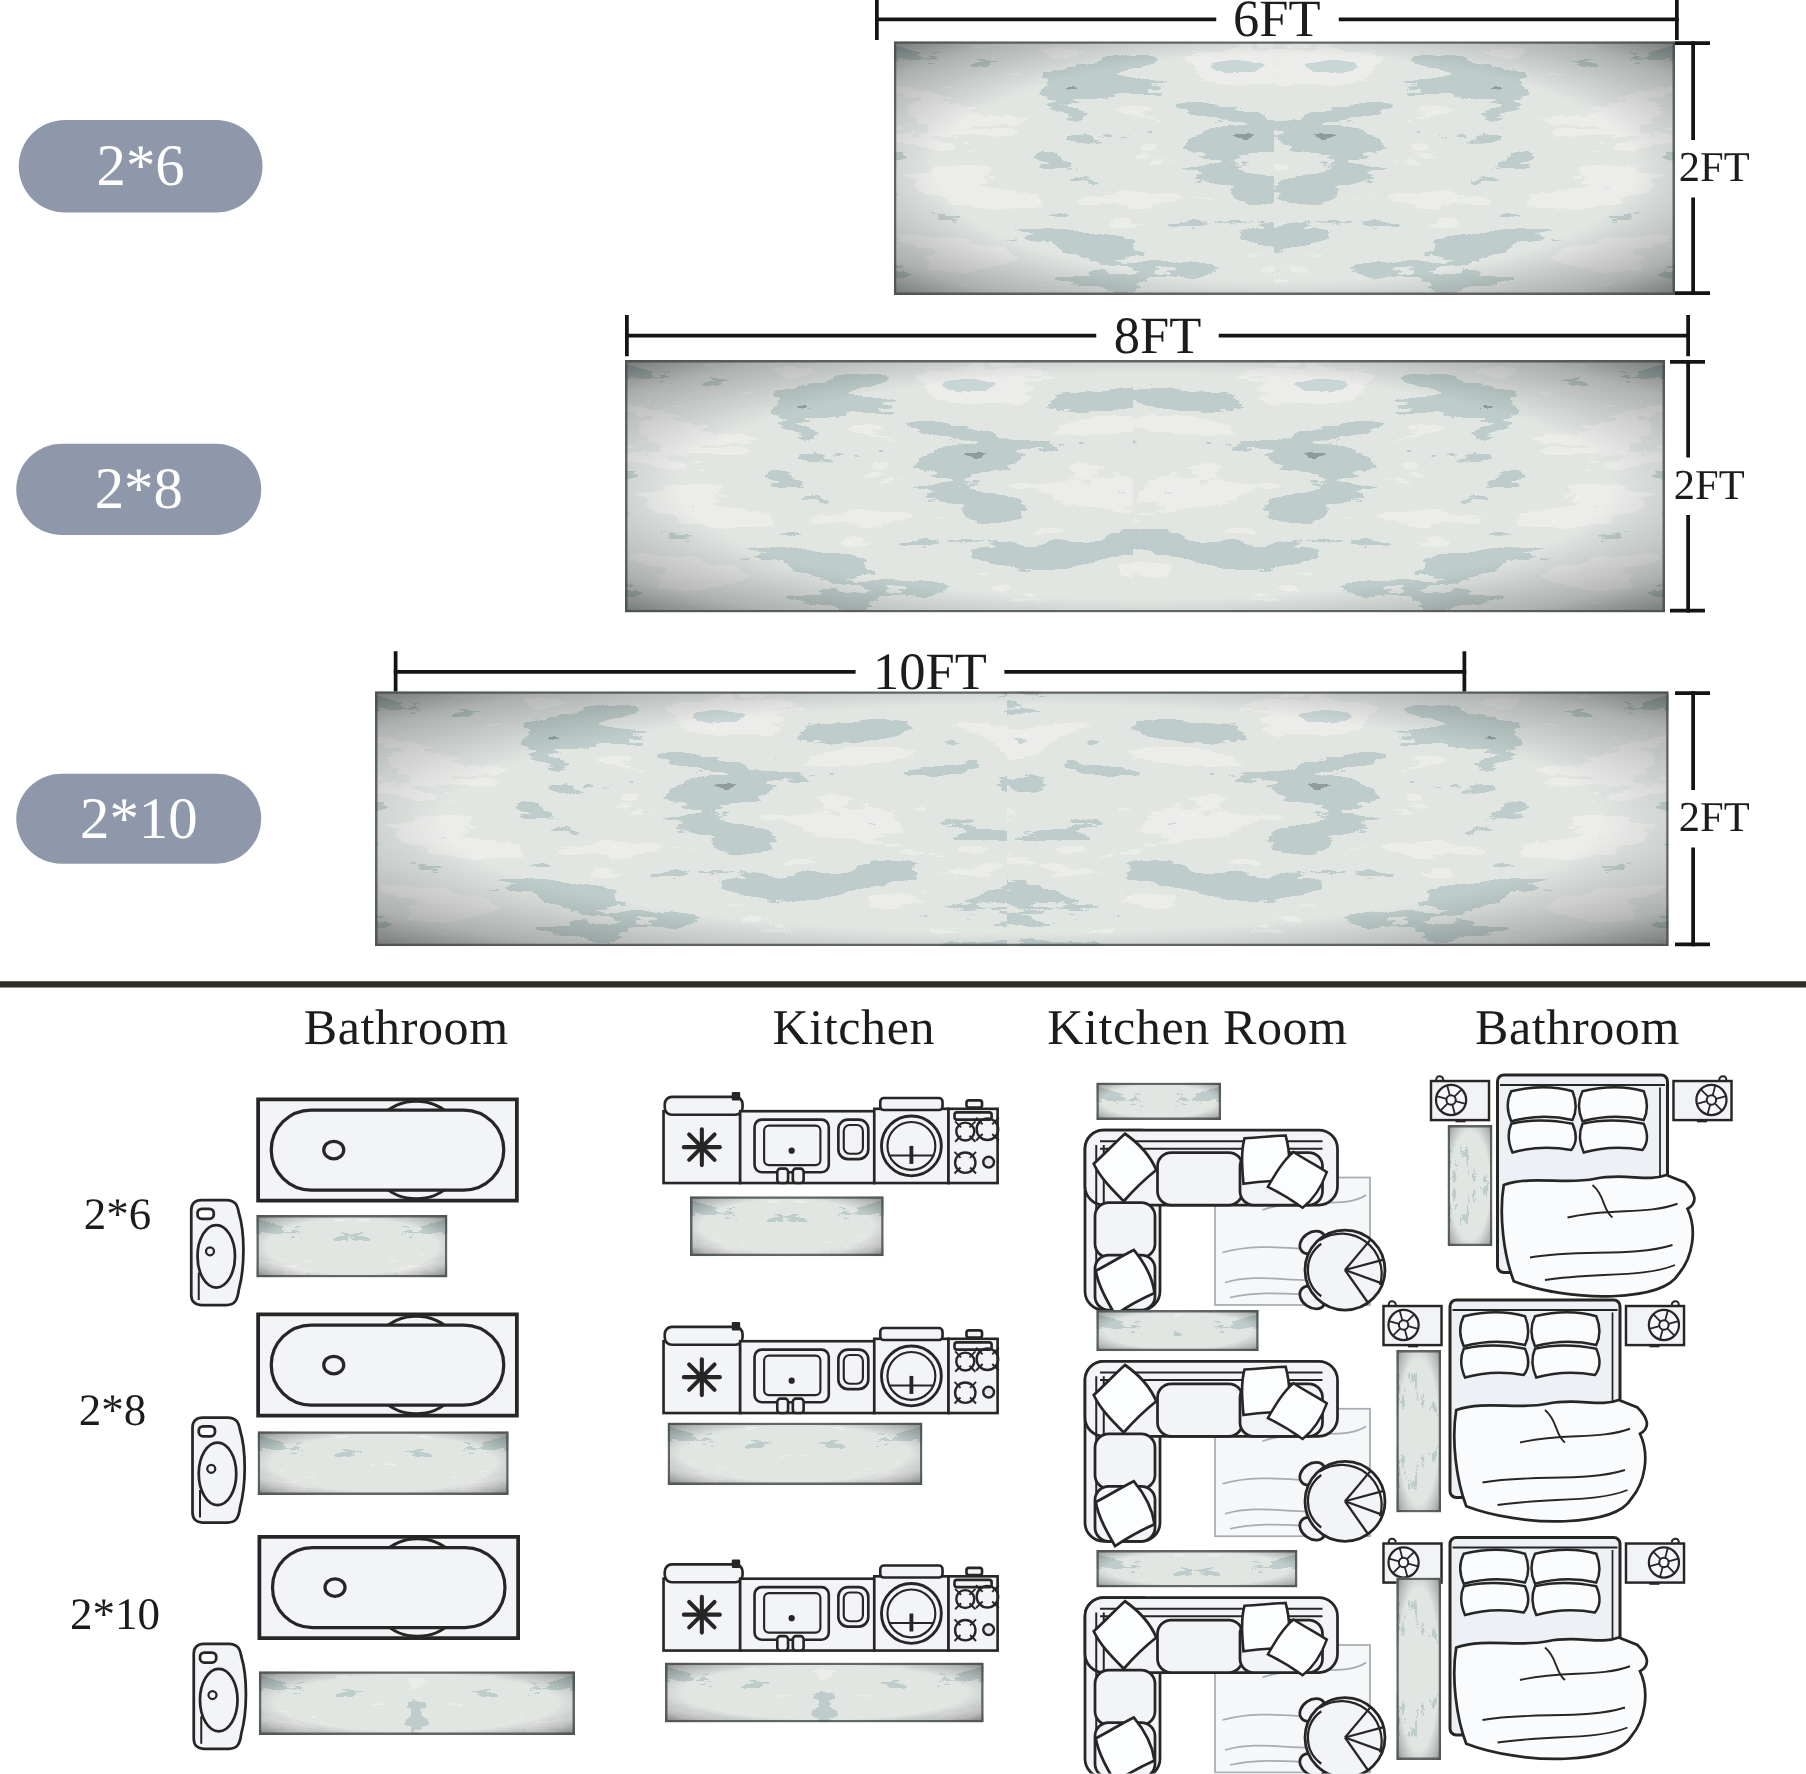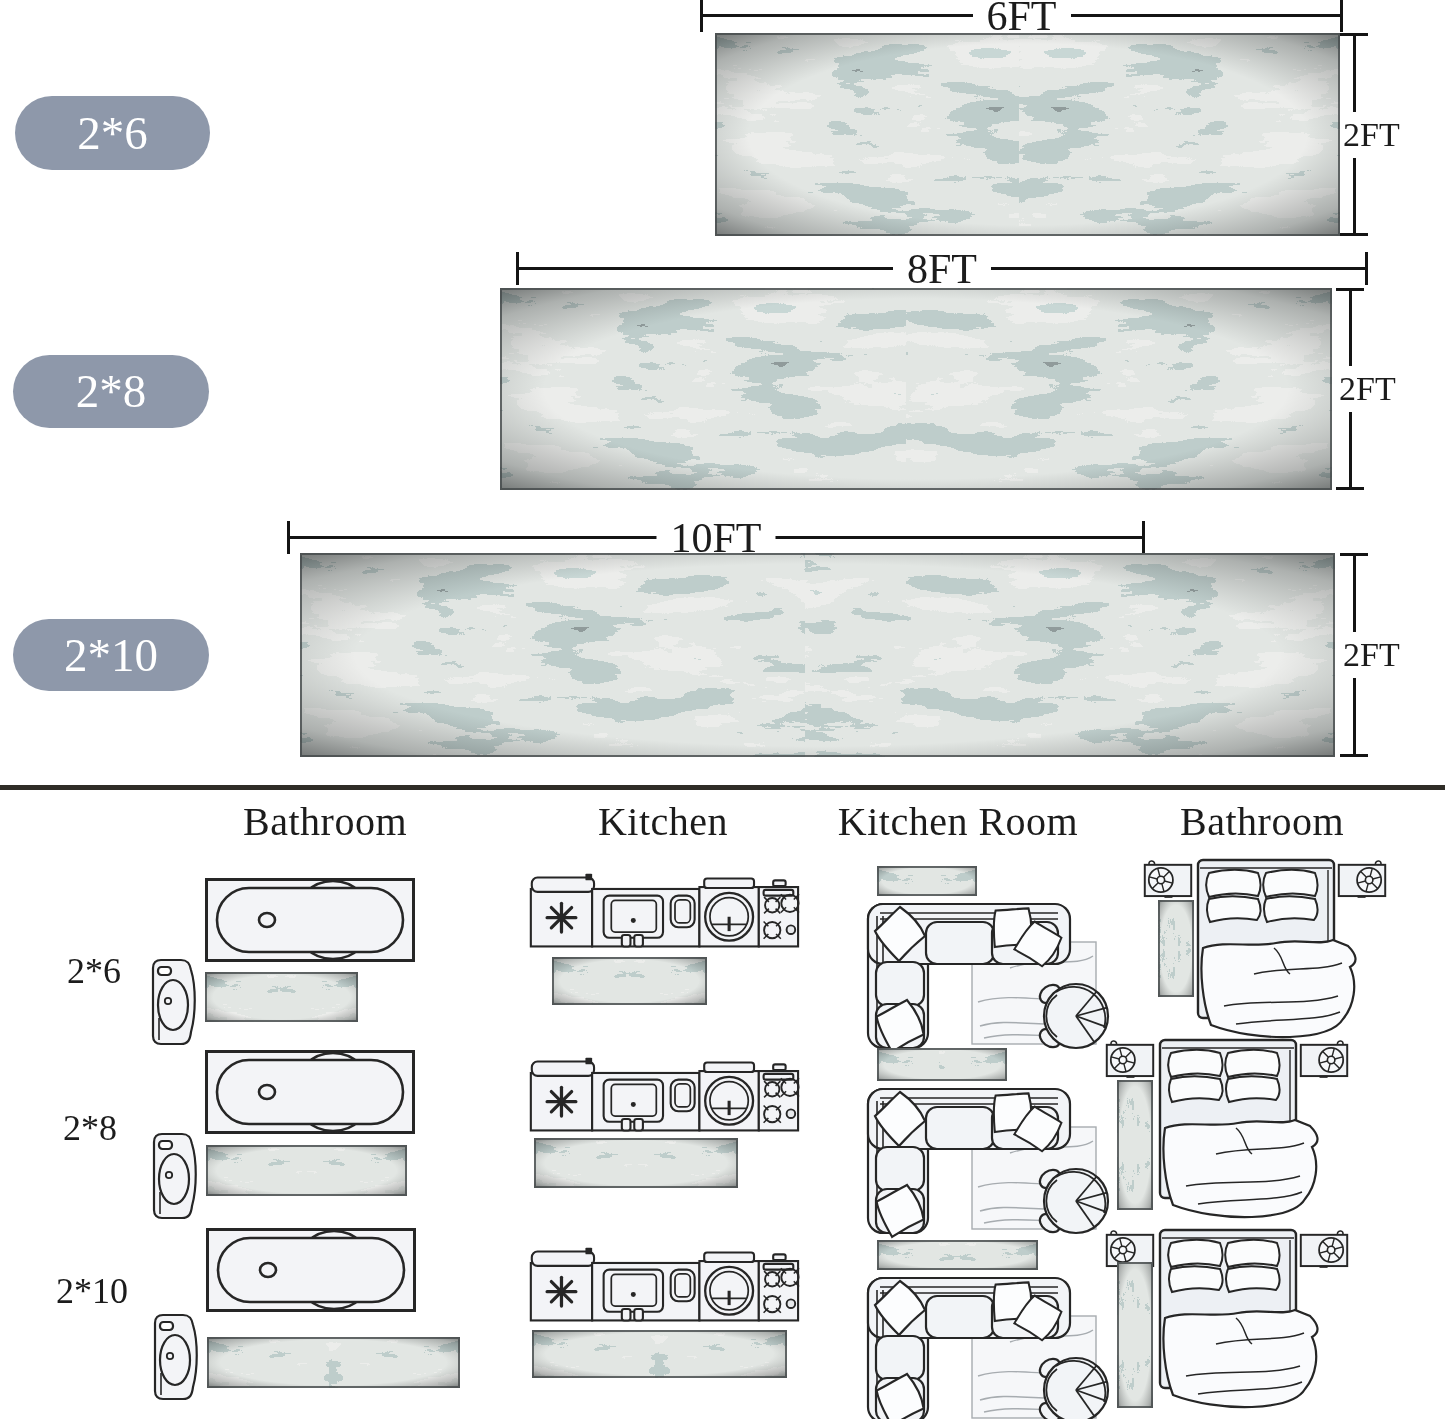--- a/index.html
+++ b/index.html
@@ -233,21 +233,21 @@
   <div class="dimv" style="left:1340px;top:33px;height:203px">
     <span class="vln"></span>
     <span class="vt t"></span>
     <span class="vt b"></span>
     <span class="lab">2FT</span>
   </div>
 
   <div class="pill" style="left: 13px; top: 355px; width: 196px; height: 73px; background: rgb(142, 152, 170);">
     <span>2*8</span>
   </div>
-  <div class="dimh" style="left:516px;top:252px;width:852px">
+  <div class="dimh" style="left:500px;top:252px;width:852px">
     <span class="hln"></span>
     <span class="ht l"></span>
     <span class="ht r"></span>
     <span class="lab">8FT</span>
   </div>
   <div class="rug" style="left:500px;top:288px;width:832px;height:202px">
       <svg width="832" height="202" viewBox="0 0 832 202">
         <rect width="417" height="202" filter="url(#rugtx)"></rect>
         <g transform="translate(832,0) scale(-1,1)">
           <rect width="417" height="202" filter="url(#rugtx)"></rect>
@@ -259,21 +259,21 @@
   <div class="dimv" style="left:1336px;top:288px;height:202px">
     <span class="vln"></span>
     <span class="vt t"></span>
     <span class="vt b"></span>
     <span class="lab">2FT</span>
   </div>
 
   <div class="pill" style="left: 13px; top: 619px; width: 196px; height: 72px; background: rgb(142, 152, 170);">
     <span>2*10</span>
   </div>
-  <div class="dimh" style="left:287px;top:521px;width:858px">
+  <div class="dimh" style="left:315px;top:521px;width:858px">
     <span class="hln"></span>
     <span class="ht l"></span>
     <span class="ht r"></span>
     <span class="lab">10FT</span>
   </div>
   <div class="rug" style="left:300px;top:553px;width:1035px;height:204px">
       <svg width="1035" height="204" viewBox="0 0 1035 204">
         <rect width="519" height="204" filter="url(#rugtx)"></rect>
         <g transform="translate(1035,0) scale(-1,1)">
           <rect width="519" height="204" filter="url(#rugtx)"></rect>
@@ -285,21 +285,21 @@
   <div class="dimv" style="left:1340px;top:553px;height:204px">
     <span class="vln"></span>
     <span class="vt t"></span>
     <span class="vt b"></span>
     <span class="lab">2FT</span>
   </div>
 
   <div class="divider" style="top:785px"></div>
 
   <div class="hdr" style="left:325px">Bathroom</div>
-  <div class="hdr" style="left:663px">Kitchen</div>
+  <div class="hdr" style="left:683px">Kitchen</div>
   <div class="hdr" style="left:958px">Kitchen Room</div>
   <div class="hdr" style="left:1262px">Bathroom</div>
 
   <div class="rowlab" style="left:94px;top:971px">2*6</div>
   <div class="rowlab" style="left:90px;top:1128px">2*8</div>
   <div class="rowlab" style="left:92px;top:1291px">2*10</div>
 
   <div class="furn" style="left:205px;top:878px;width:210px;height:84px">
       <svg viewBox="0 0 210 84">
         <use href="#g-tub"></use>

